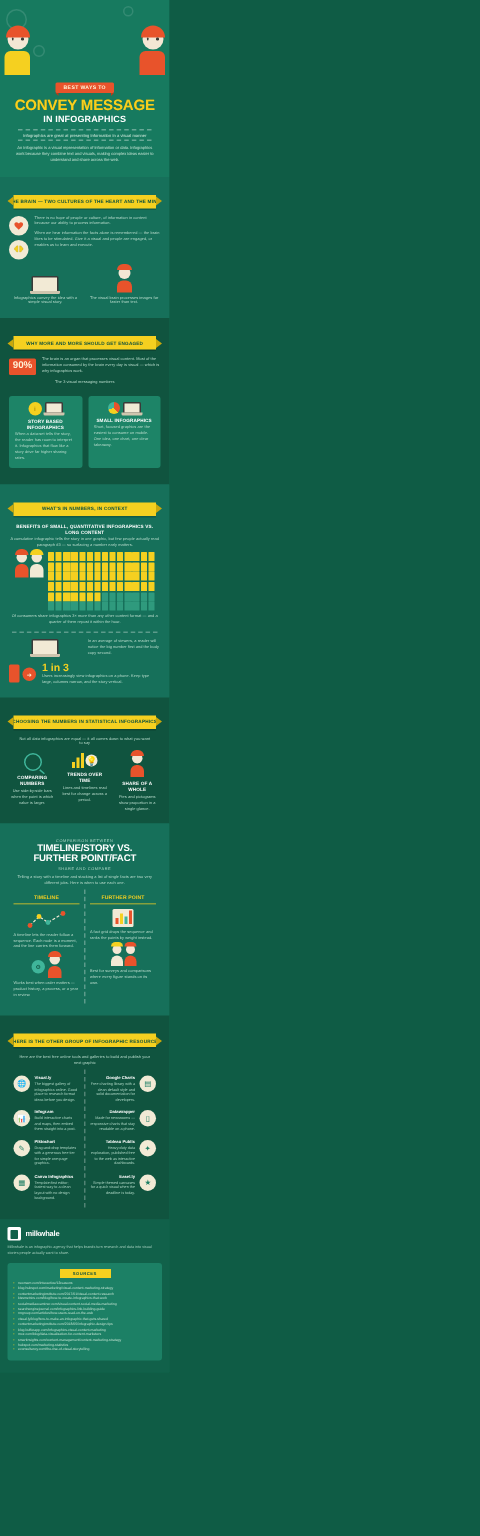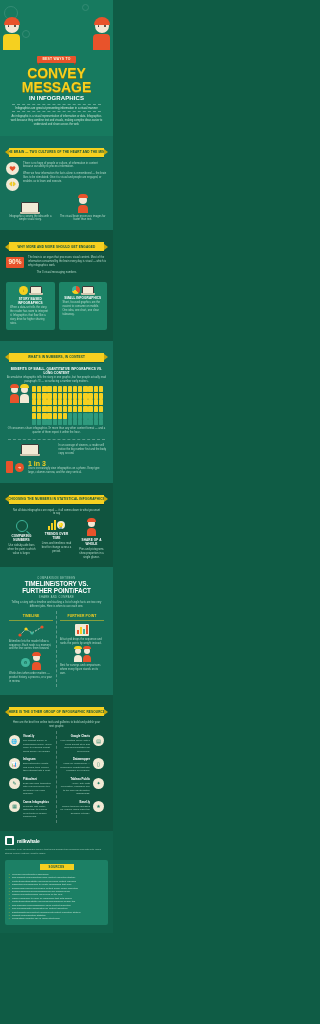--- a/index.html
+++ b/index.html
@@ -76,21 +76,21 @@
     font-size: 3.4px; font-weight: bold; padding: 1.5px 5px;
     border-radius: 1px; letter-spacing: .25px; position: relative;
   }
   .kicker:before, .kicker:after {
     content: ""; position: absolute; top: 100%;
     border-top: 2px solid #b83c18; border-left: 2px solid transparent;
   }
   .kicker:before { left: 0; }
   .kicker:after  { right: 0; border-left: none; border-right: 2px solid transparent;}
   .maintitle {
-    color: #f5d020; font-size: 14px; font-weight: bold; line-height: 1;
+    color: #f5d020; font-size: 10px; font-weight: bold; line-height: 1;
     letter-spacing: -.1px; margin-top: 2px; text-transform: uppercase;
     text-shadow: 0 .6px 0 #9a7f08;
   }
   .subtitle {
     color: #ffffff; font-size: 6px; font-weight: bold; letter-spacing: .1px;
     text-transform: uppercase; margin-top: 1px;
   }
   .rule-text {
     margin: 3px 8px 0; border-top: .5px dashed rgba(255,255,255,.35);
     border-bottom: .5px dashed rgba(255,255,255,.35);

